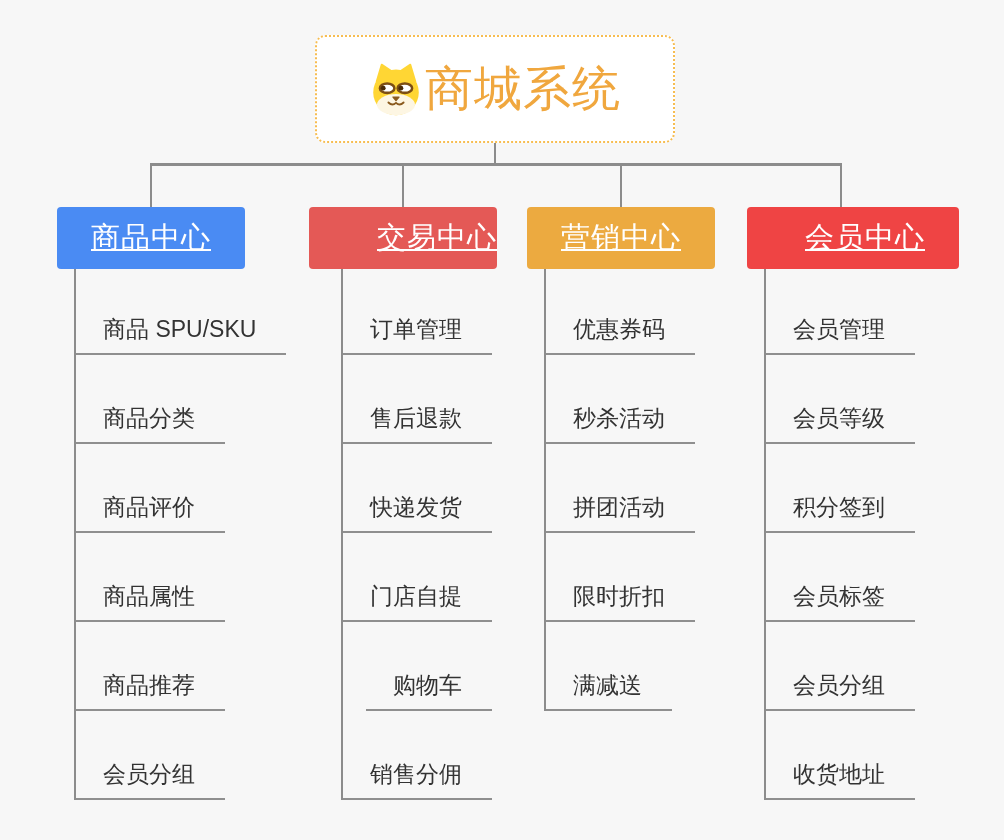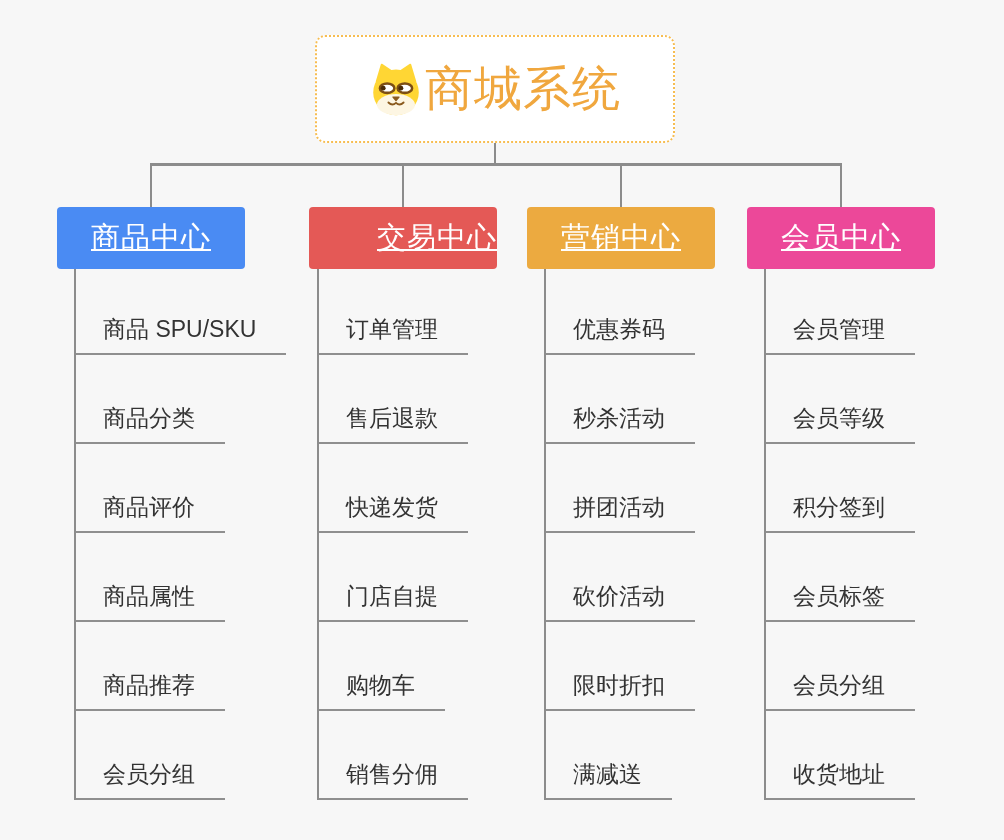--- a/index.html
+++ b/index.html
@@ -51,21 +51,21 @@
   .branch-box.b2 { left: 527px; }
   .branch-box.b3 { left: 747px; }
 
   
   .leaf-col {
     position: absolute; top: 269px;
     border-left: 2.5px solid #8c8c8c;
     display: flex; flex-direction: column; align-items: flex-start;
   }
   .leaf-col.c0 { left: 74px; }
-  .leaf-col.c1 { left: 317px; }
+  .leaf-col.c1 { left: 341px; align-items: flex-end; }
   .leaf-col.c2 { left: 544px; }
   .leaf-col.c3 { left: 764px; }
 
   .leaf {
     box-sizing: border-box;
     height: 89px;
     display: flex; align-items: flex-end;
     padding: 0 30px 8px 27px;
     border-bottom: 2px solid #8f8f8f;
     font-size: 23px;
@@ -106,21 +106,21 @@
 
   <div class="branch-box b0" style="background-color: rgb(74, 139, 243);">
     <span>商品中心</span>
   </div>
   <div class="branch-box b1" style="background-color: rgb(228, 89, 86); justify-content: flex-end;">
     <span>交易中心</span>
   </div>
   <div class="branch-box b2" style="background-color: rgb(236, 170, 64); text-align: center;">
     <span>营销中心</span>
   </div>
-  <div class="branch-box b3" style="background-color: #ec4899;">
+  <div class="branch-box b3" style="background-color: #ef4444; padding-left: 24px;">
     <span>会员中心</span>
   </div>
 
   <div class="leaf-col c0">
     <div class="leaf first">商品 SPU/SKU</div>
     <div class="leaf">商品分类</div>
     <div class="leaf">商品评价</div>
     <div class="leaf">商品属性</div>
     <div class="leaf">商品推荐</div>
     <div class="leaf">会员分组</div>
@@ -132,21 +132,20 @@
     <div class="leaf">快递发货</div>
     <div class="leaf">门店自提</div>
     <div class="leaf">购物车</div>
     <div class="leaf">销售分佣</div>
   </div>
 
   <div class="leaf-col c2">
     <div class="leaf first">优惠券码</div>
     <div class="leaf">秒杀活动</div>
     <div class="leaf">拼团活动</div>
-    <div class="leaf">砍价活动</div>
     <div class="leaf">限时折扣</div>
     <div class="leaf">满减送</div>
   </div>
 
   <div class="leaf-col c3">
     <div class="leaf first">会员管理</div>
     <div class="leaf">会员等级</div>
     <div class="leaf">积分签到</div>
     <div class="leaf">会员标签</div>
     <div class="leaf">会员分组</div>

